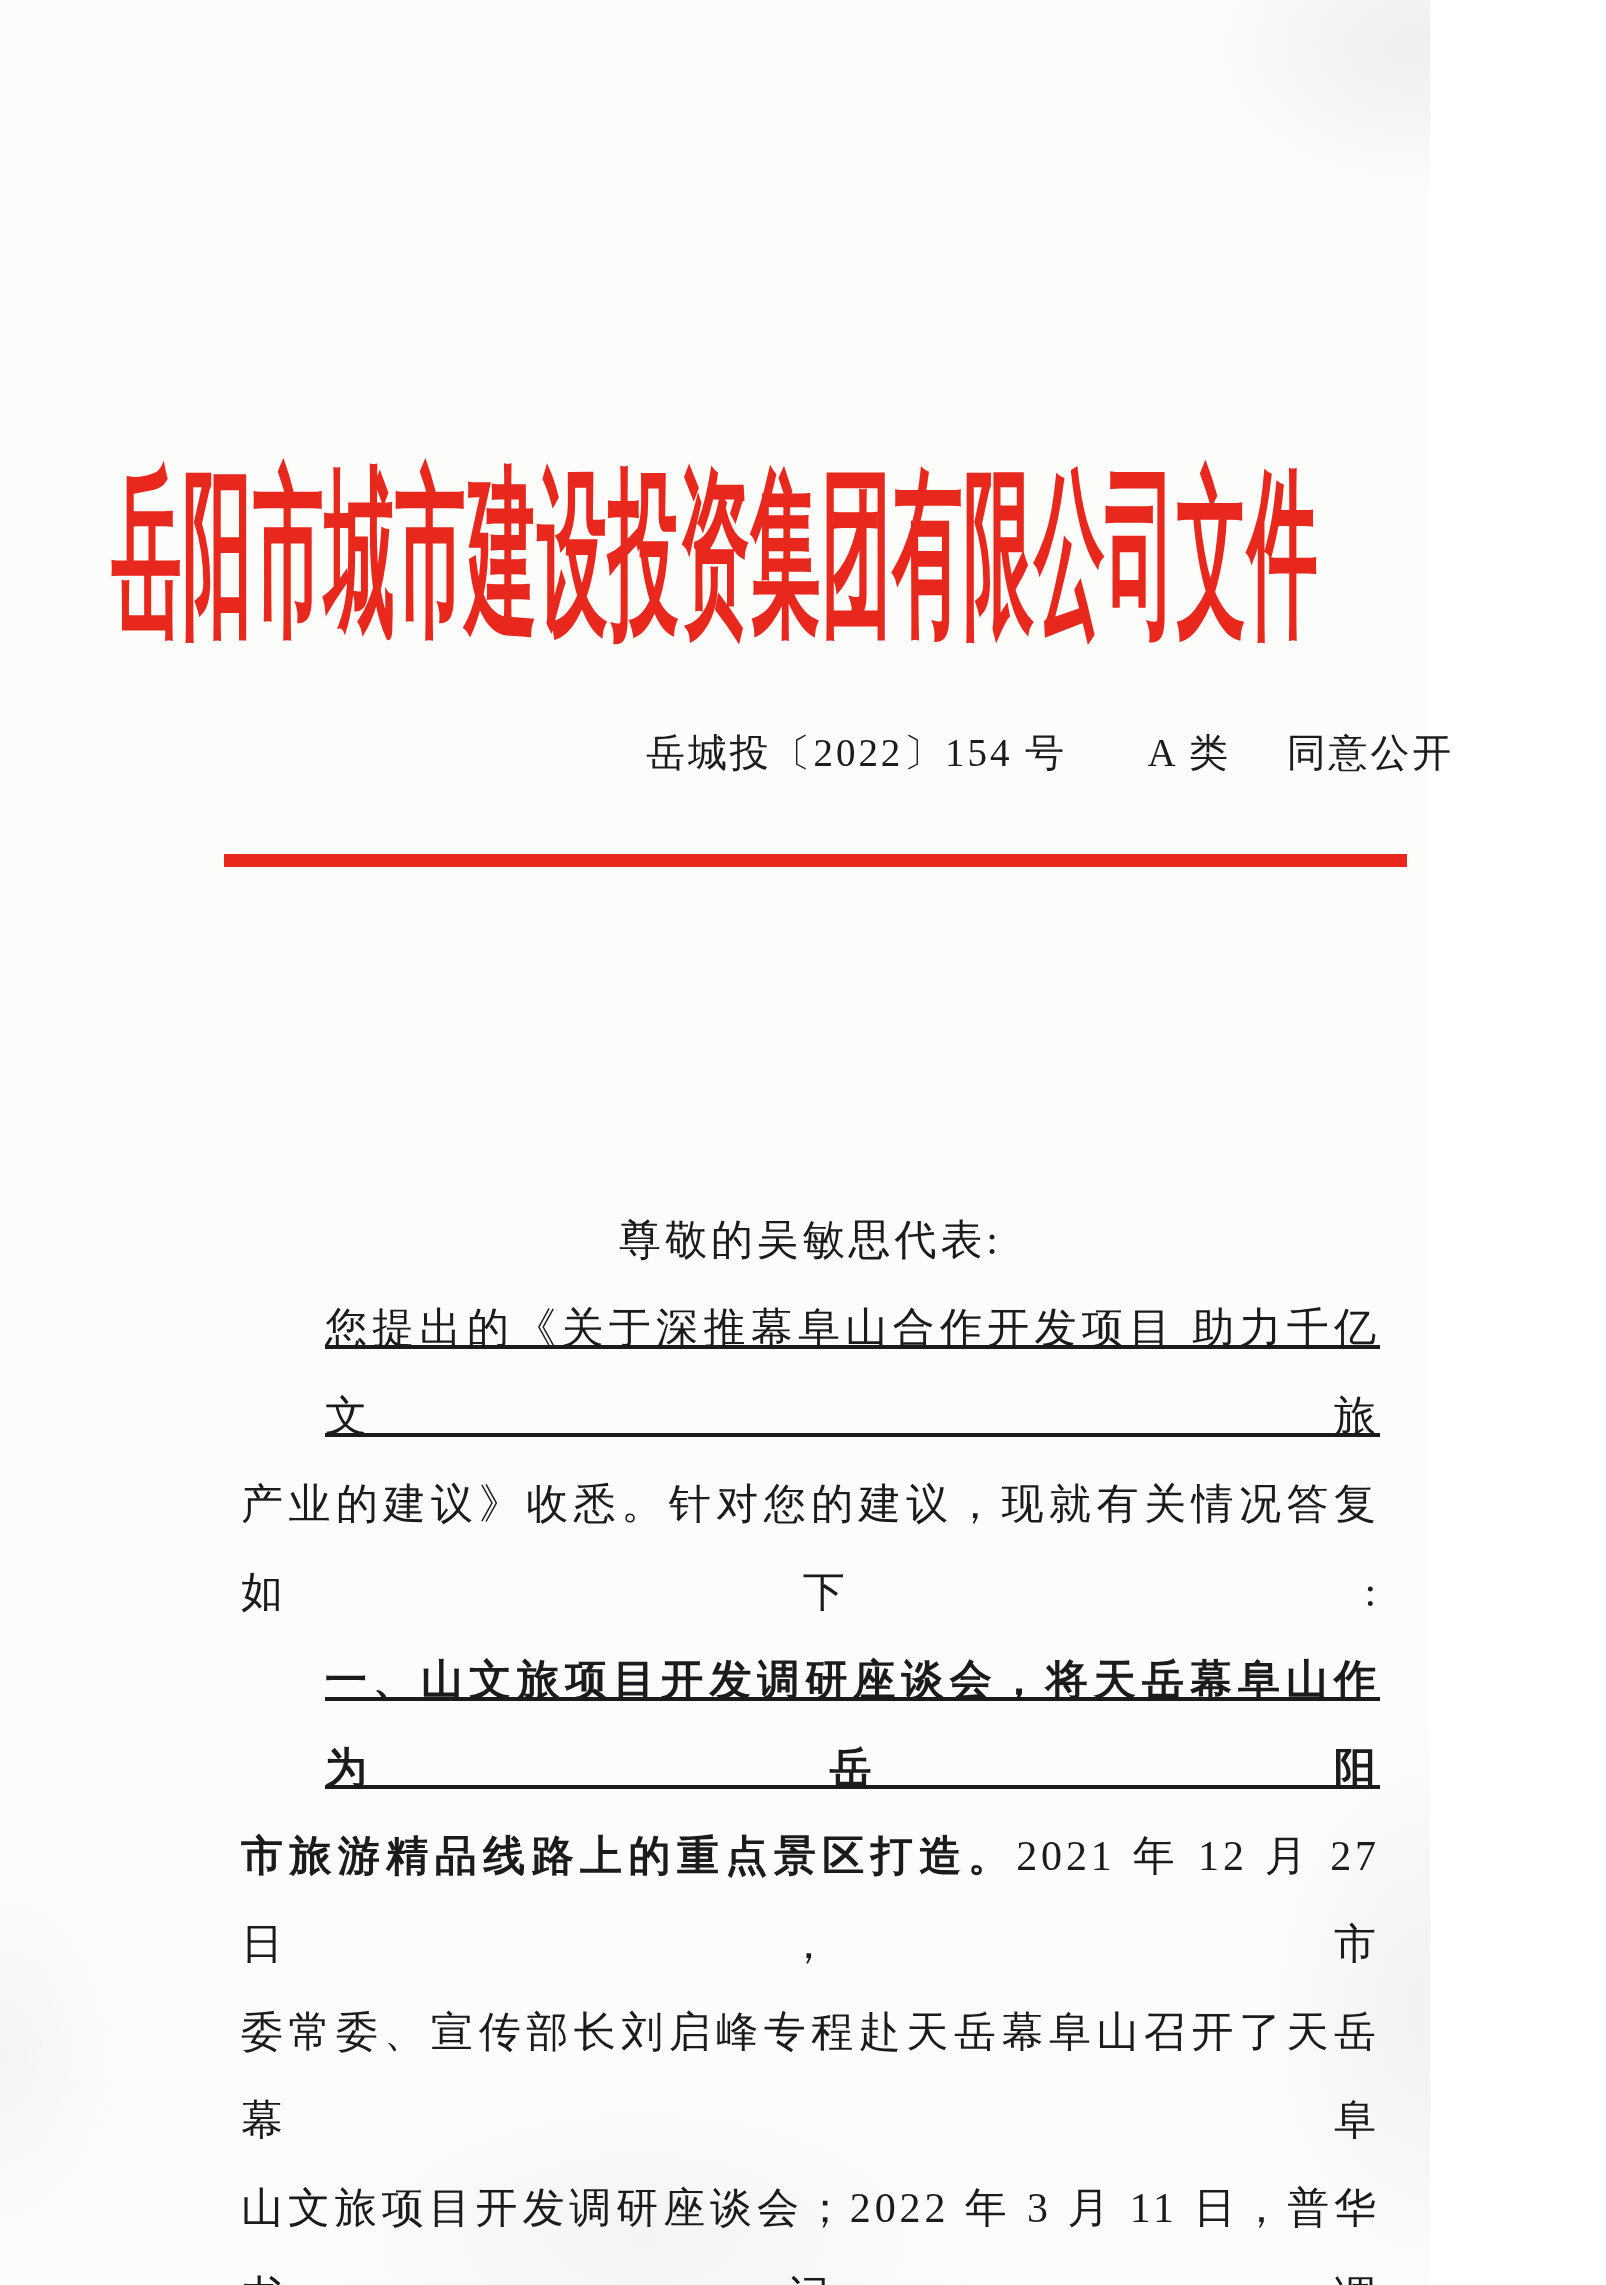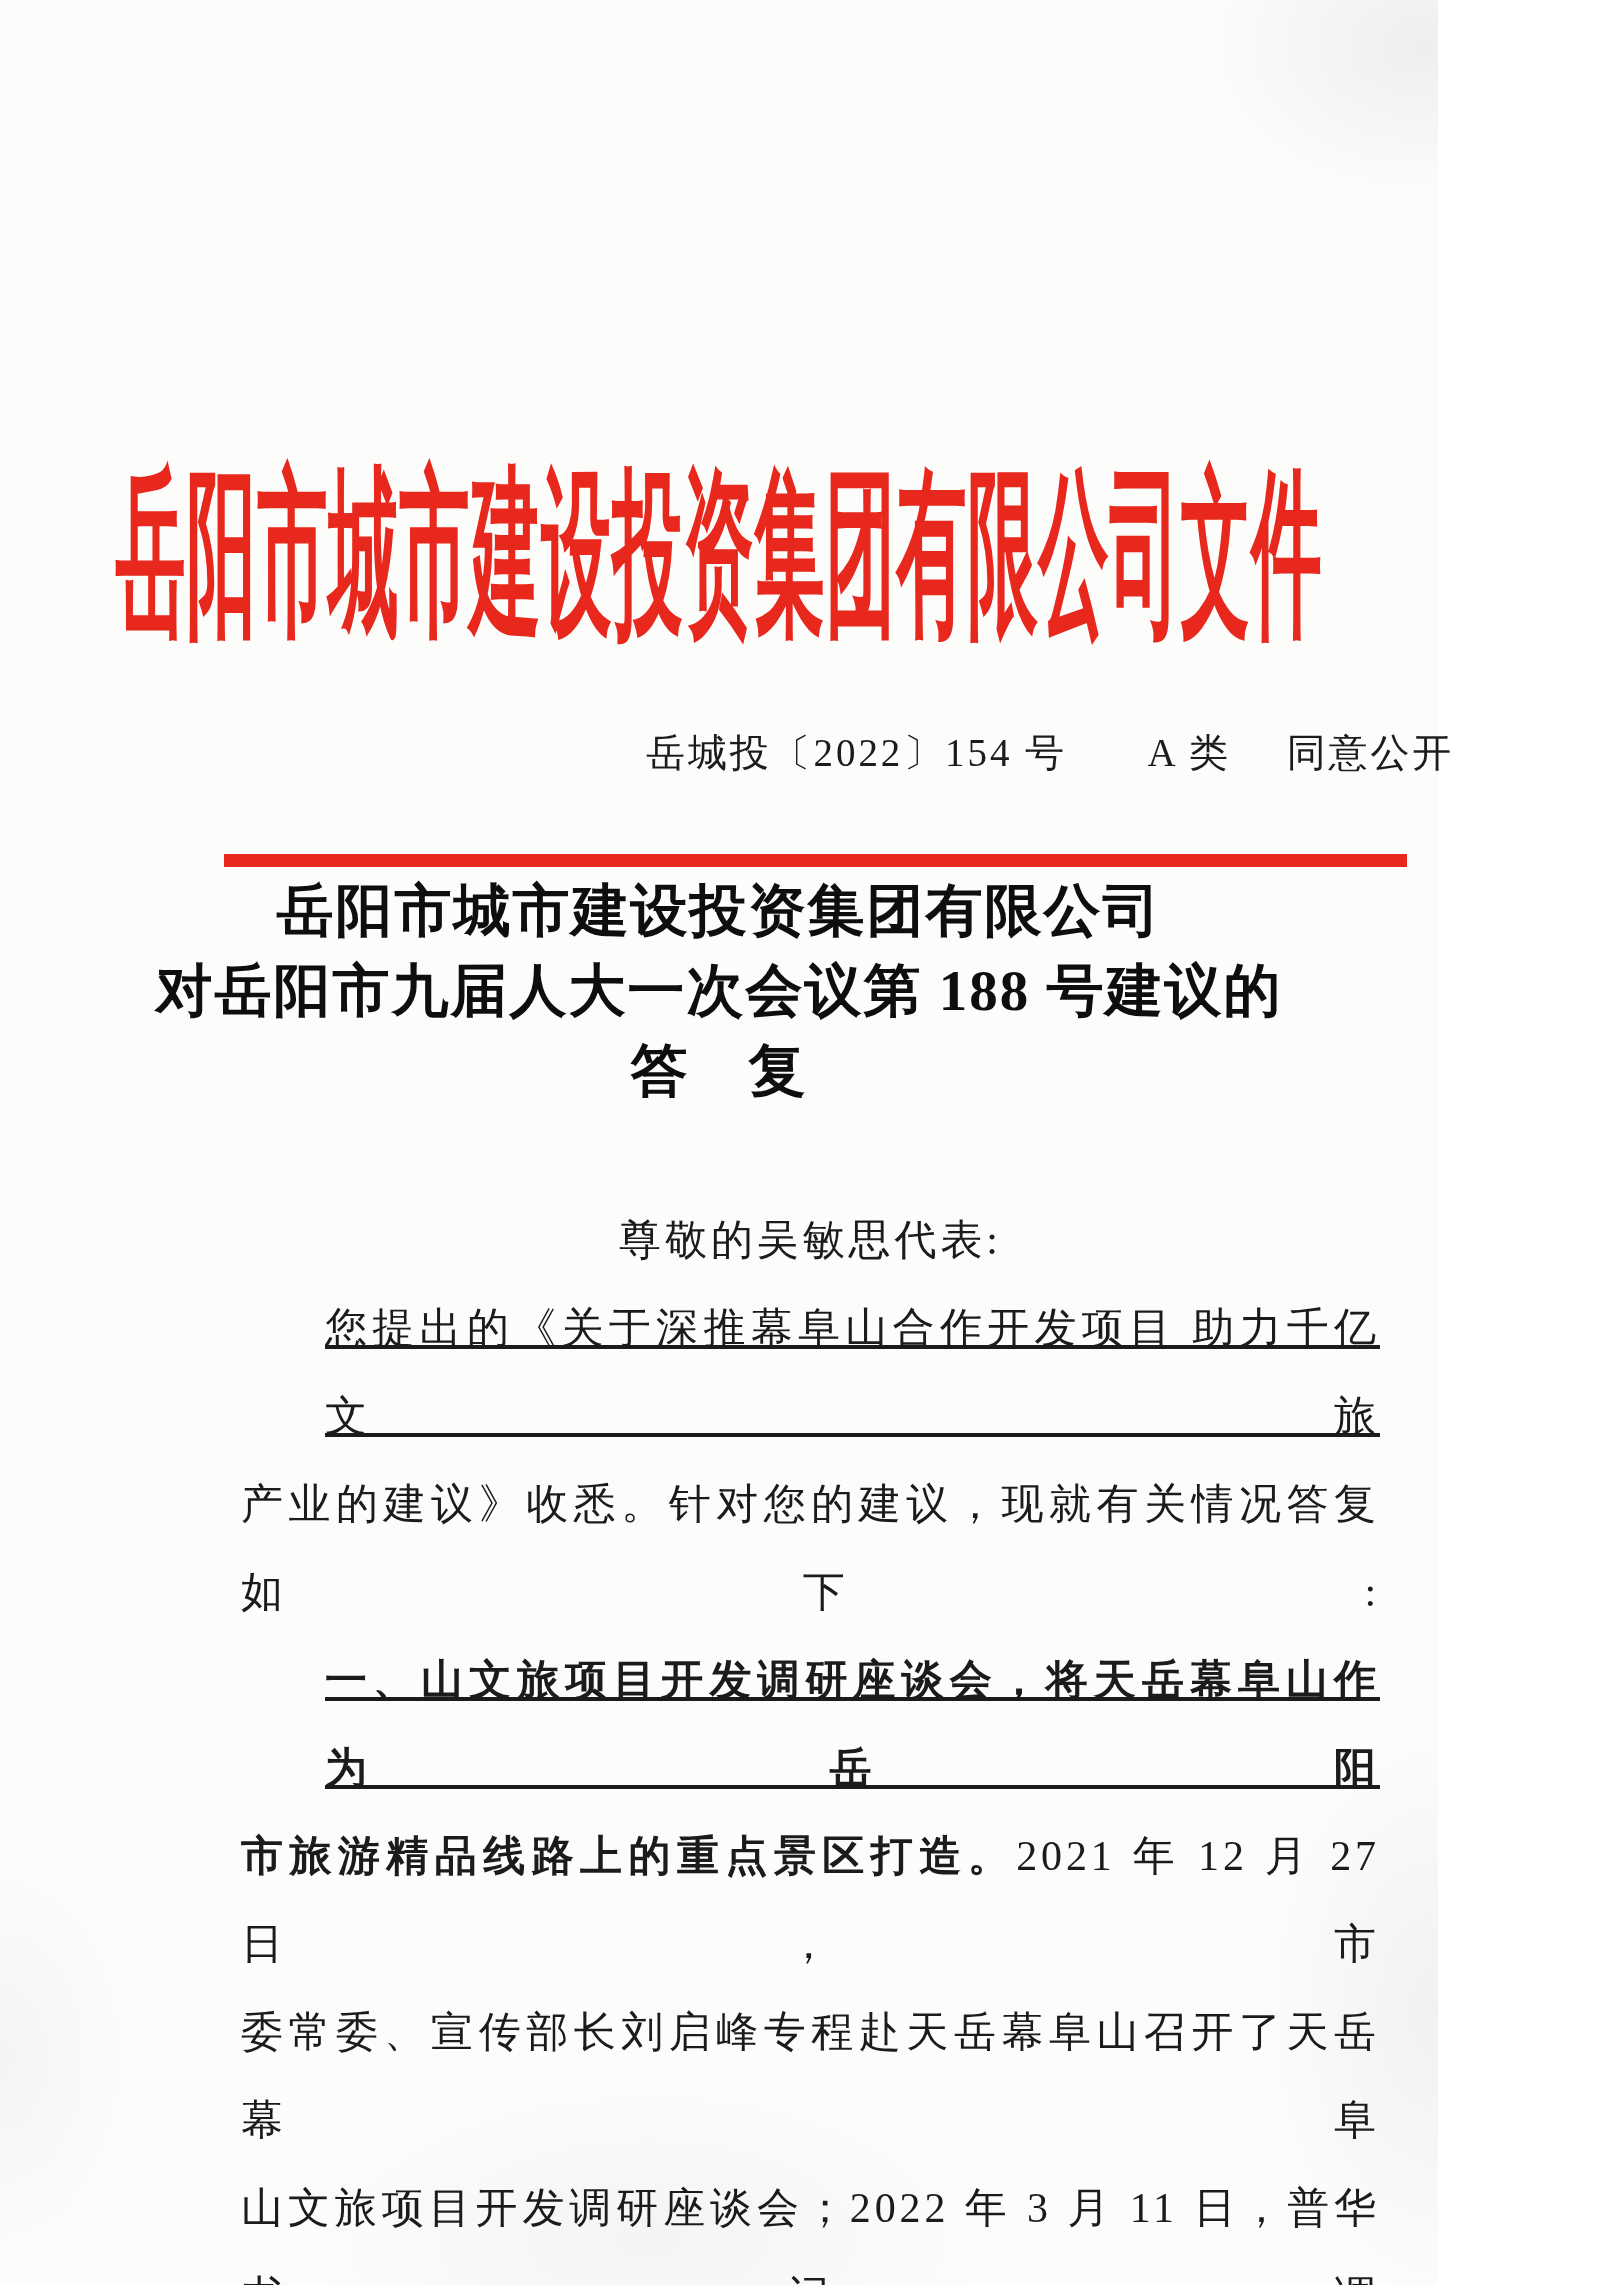--- a/index.html
+++ b/index.html
@@ -13,21 +13,20 @@
   .page {
     position: relative;
     width: 1430px;
     height: 2286px;
     background:
       radial-gradient(ellipse 312px 215px at 99% 2%, rgba(176,176,190,0.18), transparent 70%),
       radial-gradient(ellipse 254px 410px at 100% 88%, rgba(176,176,190,0.14), transparent 70%),
       radial-gradient(ellipse 488px 234px at 45% 98%, rgba(176,176,190,0.10), transparent 70%),
       radial-gradient(ellipse 195px 293px at 0% 90%, rgba(176,176,190,0.10), transparent 70%),
       #fcfcfb;
-    padding-left: 8px;
   }
 
   
   .masthead {
     position: absolute;
     top: 434px;
     left: 0;
     width: 100%;
     display: flex;
     justify-content: center;
@@ -110,25 +109,20 @@
   </div>
 
   <div class="docinfo">
     <span class="doc-number">岳城投〔2022〕154 号</span>
     <span class="doc-category">A 类</span>
     <span class="doc-publicity">同意公开</span>
   </div>
 
   <div class="red-rule" style="background: rgb(232, 39, 29);"></div>
 
-  <div class="doc-title">
-    <div>岳阳市城市建设投资集团有限公司</div>
-    <div>对岳阳市九届人大一次会议第 188 号建议的</div>
-    <div>答　复</div>
-  </div>
 
   <div class="body-text">
       <div class="body-line"><span class="seg">尊敬的吴敏思代表:</span></div>
       <div class="body-line indent justify"><span class="seg">您提出的《关于深推幕阜山合作开发项目 助力千亿文旅</span></div>
       <div class="body-line justify"><span class="seg">产业的建议》收悉。针对您的建议，现就有关情况答复如下:</span></div>
       <div class="body-line indent justify"><span class="seg bold">一、山文旅项目开发调研座谈会，将天岳幕阜山作为岳阳</span></div>
       <div class="body-line justify"><span class="seg bold">市旅游精品线路上的重点景区打造。</span><span class="seg">2021 年 12 月 27 日，市</span></div>
       <div class="body-line justify"><span class="seg">委常委、宣传部长刘启峰专程赴天岳幕阜山召开了天岳幕阜</span></div>
       <div class="body-line justify"><span class="seg">山文旅项目开发调研座谈会；2022 年 3 月 11 日，普华书记调</span></div>
     </div>

